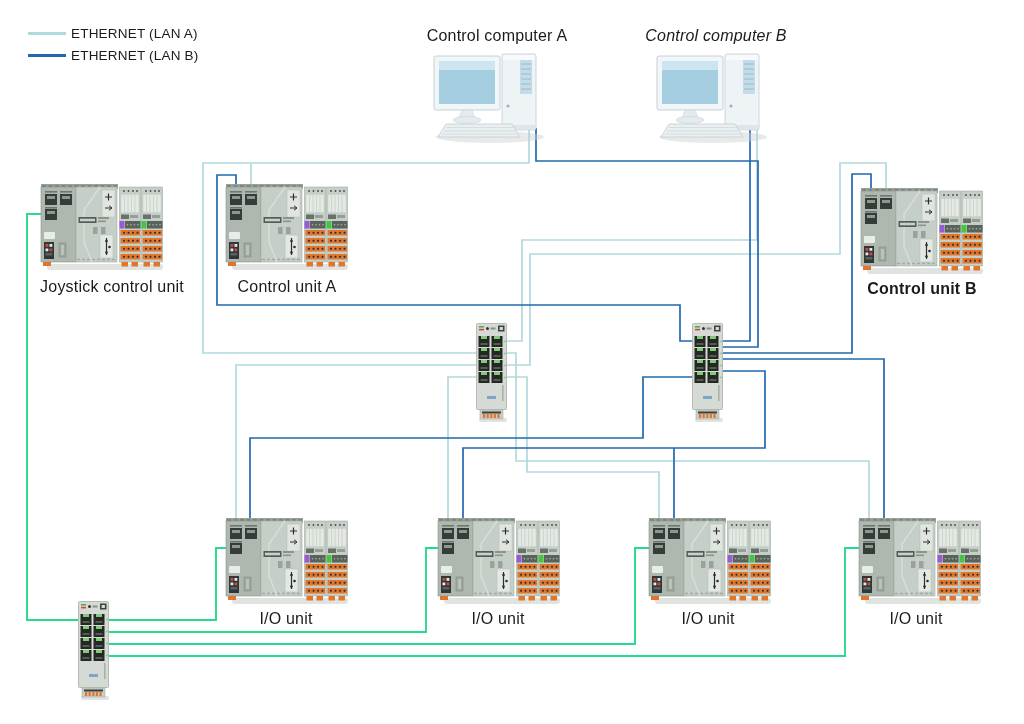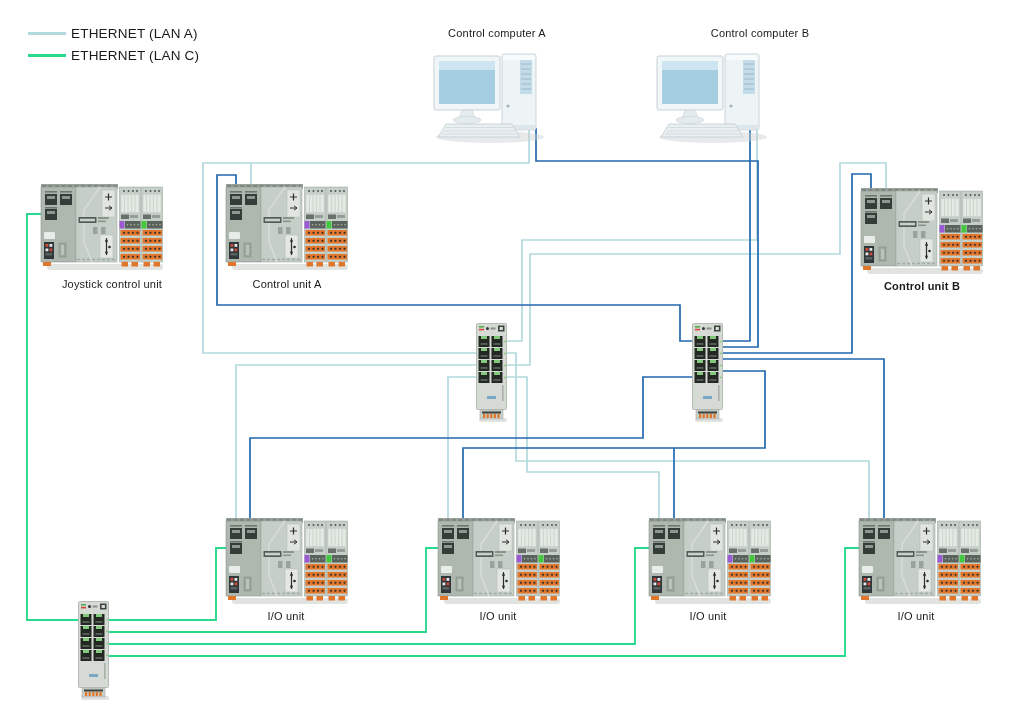--- a/index.html
+++ b/index.html
@@ -6,40 +6,40 @@
   .stage{
     position:relative;width:1024px;height:724px;background:#ffffff;overflow:hidden;
     font-family:"Liberation Sans", sans-serif;
   }
   .wires{position:absolute;left:0;top:0;}
   .lanA path{fill:none;stroke:var(--lan-a);stroke-width:1.7px;}
   .lanB path{fill:none;stroke:var(--lan-b);stroke-width:1.7px;}
   .lanC path{fill:none;stroke:var(--lan-c);stroke-width:1.9px;}
   .dev-label{
     position:absolute;transform:translateX(-50%);
-    font-size:11px;color:#1b1b1b;white-space:nowrap;letter-spacing:0.2px;
+    font-size:16px;color:#1b1b1b;white-space:nowrap;letter-spacing:0.2px;
   }
   .legend{position:absolute;left:28px;top:22px;}
   .legend-row{display:flex;align-items:center;height:22px;}
   .swatch{display:inline-block;width:38px;height:3px;}
   .legend-label{margin-left:5px;font-size:13.5px;color:#1b1b1b;letter-spacing:0.2px;}
 </style>
 </head>
 <body>
 
 <div class="stage">
 
   <div class="legend">
     <div class="legend-row">
       <span class="swatch" style="background:var(--lan-a)"></span>
       <span class="legend-label">ETHERNET (LAN A)</span>
     </div>
     <div class="legend-row">
-      <span class="swatch" style="background:var(--lan-c)"></span>
-      <span class="legend-label">ETHERNET (LAN C)</span>
+      <span class="swatch" style="background:var(--lan-b)"></span>
+      <span class="legend-label">ETHERNET (LAN B)</span>
     </div>
   </div>
 
   <svg class="wires" width="1024" height="724" viewBox="0 0 1024 724">
 
     <defs>
 
       <symbol id="iomod" viewBox="0 0 22 92" overflow="visible">
         <rect x="0.5" y="7" width="21" height="75" fill="#c6cfc7" stroke="#a2aca3" stroke-width="0.6"></rect>
         <circle cx="5" cy="11" r="0.9" fill="#4a4a4a"></circle>
@@ -284,21 +284,21 @@
     </g>
     <g>
       <use href="#plc" x="648" y="514" width="123" height="92"></use>
     </g>
     <g>
       <use href="#plc" x="858" y="514" width="123" height="92"></use>
     </g>
   </svg>
 
   <div class="dev-label" style="left:497px;top:27px;">Control computer A</div>
-  <div class="dev-label" style="left:760px;top:27px;">Control computer B</div>
+  <div class="dev-label" style="left:716px;top:27px;font-style:italic;">Control computer B</div>
   <div class="dev-label" style="left:112px;top:278px;">Joystick control unit</div>
   <div class="dev-label" style="left:287px;top:278px;">Control unit A</div>
   <div class="dev-label" style="left:922px;top:280px;font-weight:bold;">Control unit B</div>
   <div class="dev-label" style="left:286px;top:610px;">I/O unit</div>
   <div class="dev-label" style="left:498px;top:610px;">I/O unit</div>
   <div class="dev-label" style="left:708px;top:610px;">I/O unit</div>
   <div class="dev-label" style="left:916px;top:610px;">I/O unit</div>
 </div>
 
 </body></html>

